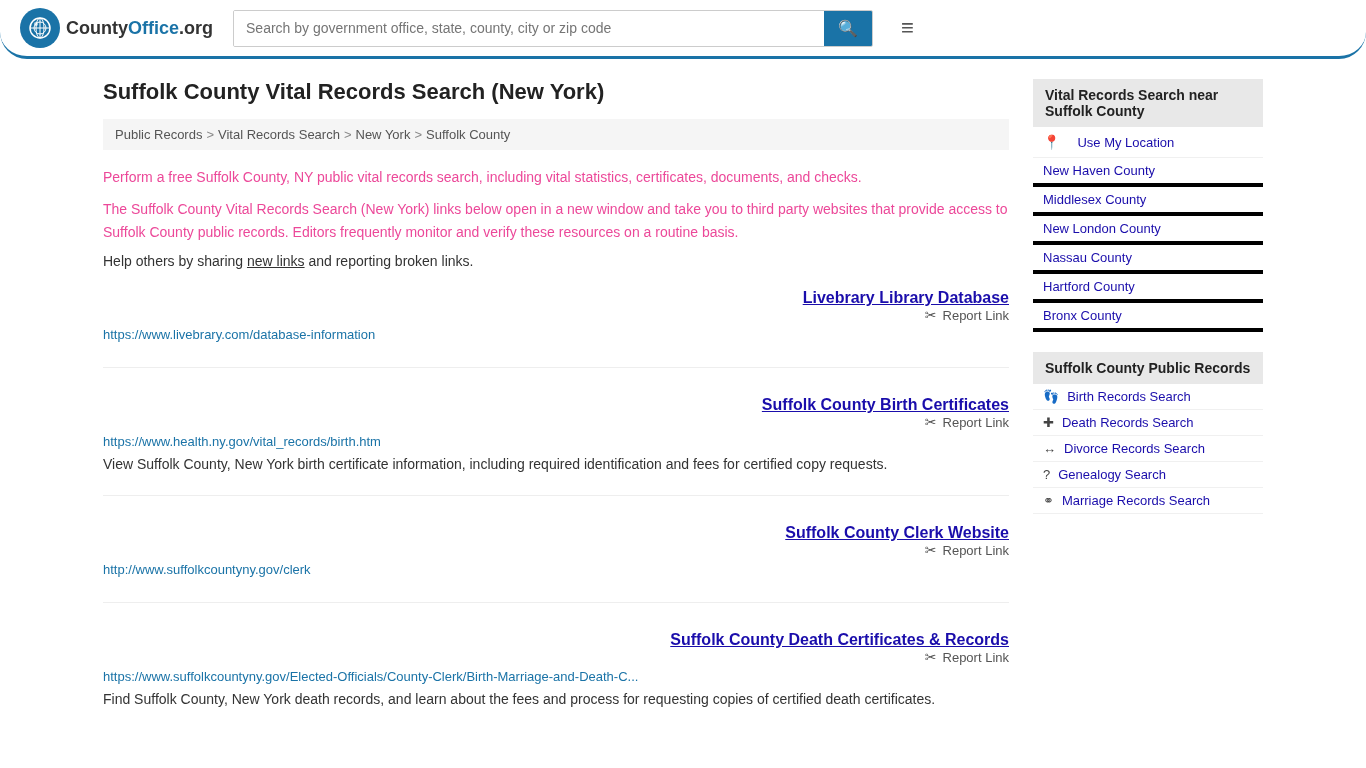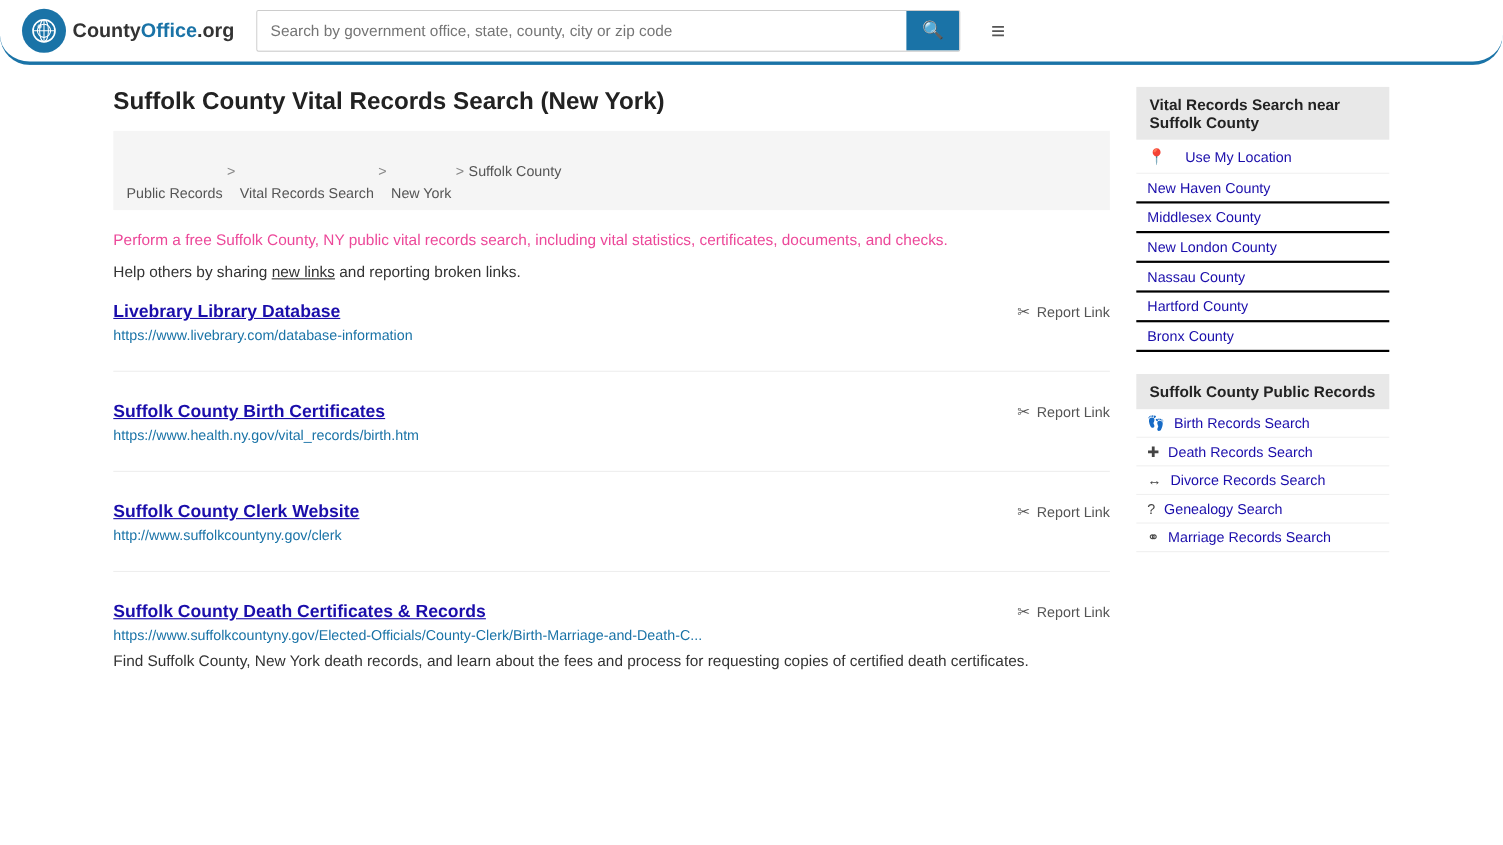--- a/index.html
+++ b/index.html
@@ -104,21 +104,20 @@
       font-size: 13px;
       color: #555;
       display: flex;
       align-items: center;
       gap: 4px;
       flex-wrap: wrap;
     }
     .breadcrumb a {
       color: #555;
       text-decoration: none;
-      margin-top: 41px;
     }
     .breadcrumb .sep { color: #888; }
 
     .description {
       font-size: 14px;
       color: #ec4899;
       line-height: 1.6;
       margin-bottom: 10px;
     }
 
@@ -134,23 +133,24 @@
     
     .result-item {
       margin-bottom: 28px;
       border-bottom: 1px solid #eee;
       padding-bottom: 20px;
     }
     .result-item:last-child { border-bottom: none; }
 
     .result-header {
       display: flex;
-      align-items: flex-start;
+      align-items: flex-end;
       justify-content: space-between;
       margin-bottom: 4px;
+      flex-direction: column;
     }
     .result-title {
       font-size: 16px;
       font-weight: bold;
       color: #1a0dab;
       text-decoration: underline;
       cursor: pointer;
     }
     .report-link {
       display: flex;
@@ -194,21 +194,21 @@
       color: #222;
       margin-bottom: 0;
     }
 
     .sidebar-list {
       list-style: none;
       padding: 0;
     }
     .sidebar-list li {
       padding: 5px 10px;
-      border-bottom: 2px solid #000000;
+      border-bottom: 4px solid #000000;
     }
     .sidebar-list li a {
       color: #1a0dab;
       text-decoration: none;
       font-size: 13px;
       display: block;
     }
 
     .location-item {
       display: flex;
@@ -286,20 +286,21 @@
       <a href="#">Public Records</a>
       <span class="sep">&gt;</span>
       <a href="#">Vital Records Search</a>
       <span class="sep">&gt;</span>
       <a href="#">New York</a>
       <span class="sep">&gt;</span>
       <span>Suffolk County</span>
     </div>
 
     <p class="description">Perform a free Suffolk County, NY public vital records search, including vital statistics, certificates, documents, and checks.</p>
+    <p class="description">The Suffolk County Vital Records Search (New York) links below open in a new window and take you to third party websites that provide access to Suffolk County public records. Editors frequently monitor and verify these resources on a routine basis.</p>
     <p class="help-text">
       <span>Help others by sharing</span>
       <a href="#">new links</a>
       <span>and reporting broken links.</span>
     </p>
 
     <div>
 
       <div class="result-item">
         <div class="result-header">
@@ -314,20 +315,21 @@
 
       <div class="result-item">
         <div class="result-header">
           <span class="result-title">Suffolk County Birth Certificates</span>
           <span class="report-link">
             <span class="report-icon">✂</span>
             <span>Report Link</span>
           </span>
         </div>
         <div class="result-url">https://www.health.ny.gov/vital_records/birth.htm</div>
+        <div class="result-desc">View Suffolk County, New York birth certificate information, including required identification and fees for certified copy requests.</div>
       </div>
 
       <div class="result-item">
         <div class="result-header">
           <span class="result-title">Suffolk County Clerk Website</span>
           <span class="report-link">
             <span class="report-icon">✂</span>
             <span>Report Link</span>
           </span>
         </div>

